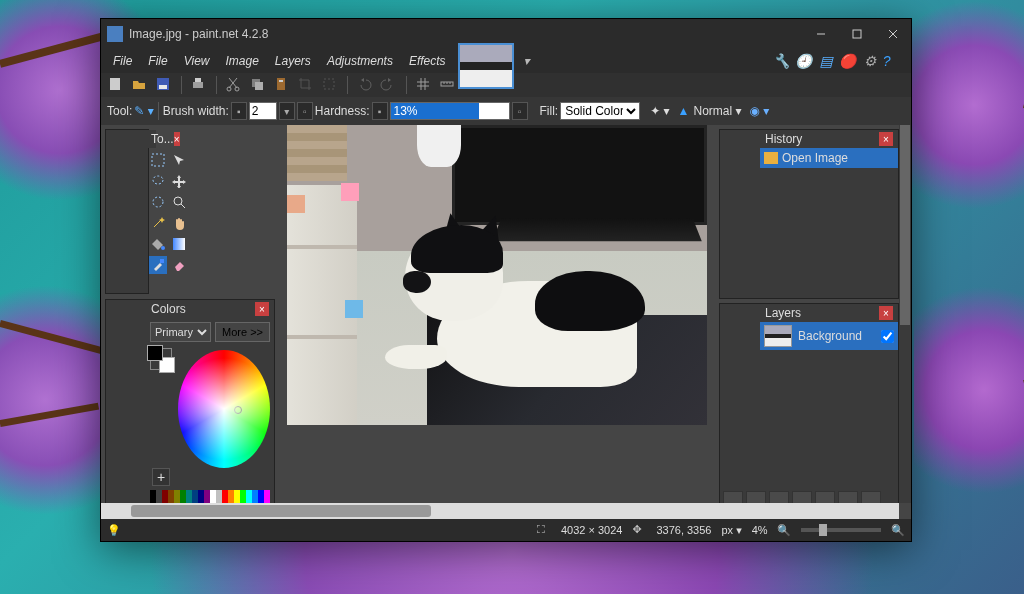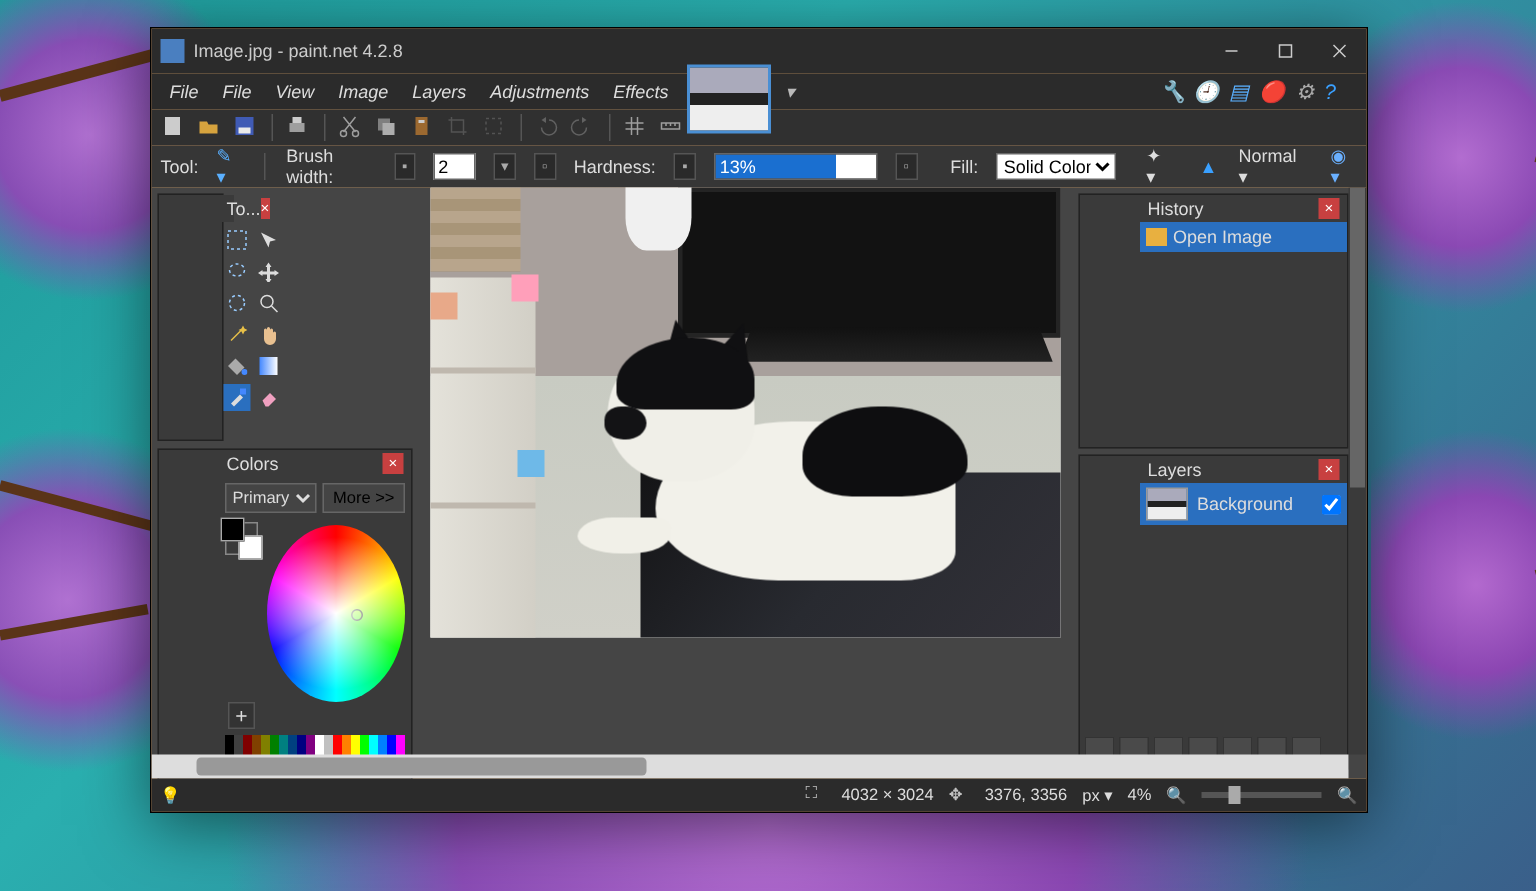--- a/index.html
+++ b/index.html
@@ -29,21 +29,21 @@
 .menuitem{ padding:2px 8px; }
 .menubar .spacer{flex:1;}
 .menubar .thumb { width:56px; height:46px; margin:-10px 4px 0; border:2px solid #4a8fd4; position:relative; top:10px; background:linear-gradient(to bottom,#aab 0%,#aab 40%,#222 40%,#222 60%,#eee 60%,#eee 100%); }
 .util-icons{display:flex;gap:4px;align-items:center;margin-right:6px;}
 .util{width:18px;height:18px;display:flex;align-items:center;justify-content:center;font-size:14px;}
 
 .toolbar{height:24px;background:#303030;display:flex;align-items:center;padding:0 6px;gap:6px;}
 .tbtn{width:18px;height:18px;opacity:.9;}
 .sep{width:1px;height:18px;background:#555;margin:0 2px;}
 
-.optbar{height:28px;background:#363636;display:flex;align-items:center;padding:0 6px;gap:12px;color:#ddd;font-size:12px;}
+.optbar{height:28px;background:#363636;display:flex;align-items:center;padding:0 6px;gap:2px;color:#ddd;font-size:12px;}
 .optbar select,.optbar input{background:#fff;color:#000;border:1px solid #666;font-size:12px;height:18px;}
 .optbar .bw{width:28px;padding-left:2px}
 .optbar .hardness{width:120px;background:linear-gradient(to right,#1a6fd0 0%,#1a6fd0 75%,#fff 75%,#fff 100%);color:#fff;padding-left:3px;border:1px solid #666;height:18px;display:flex;align-items:center;}
 .optbar .fill{width:80px;}
 .stepbtn{width:16px;height:18px;background:#2a2a2a;color:#aaa;display:flex;align-items:center;justify-content:center;font-size:10px;border:1px solid #555;}
 
 .workspace{flex:1;position:relative;background:#454545;overflow:hidden;}
 .canvas{position:absolute;top:0;left:186px;width:420px;height:300px;background:#fff;}
 .photo{position:absolute;inset:0;}
 .desk-bg{position:absolute;inset:0;background:linear-gradient(to bottom,#a8a09c 0%,#a8a09c 42%,#c8cbc2 42%,#d0d0c8 100%);}

